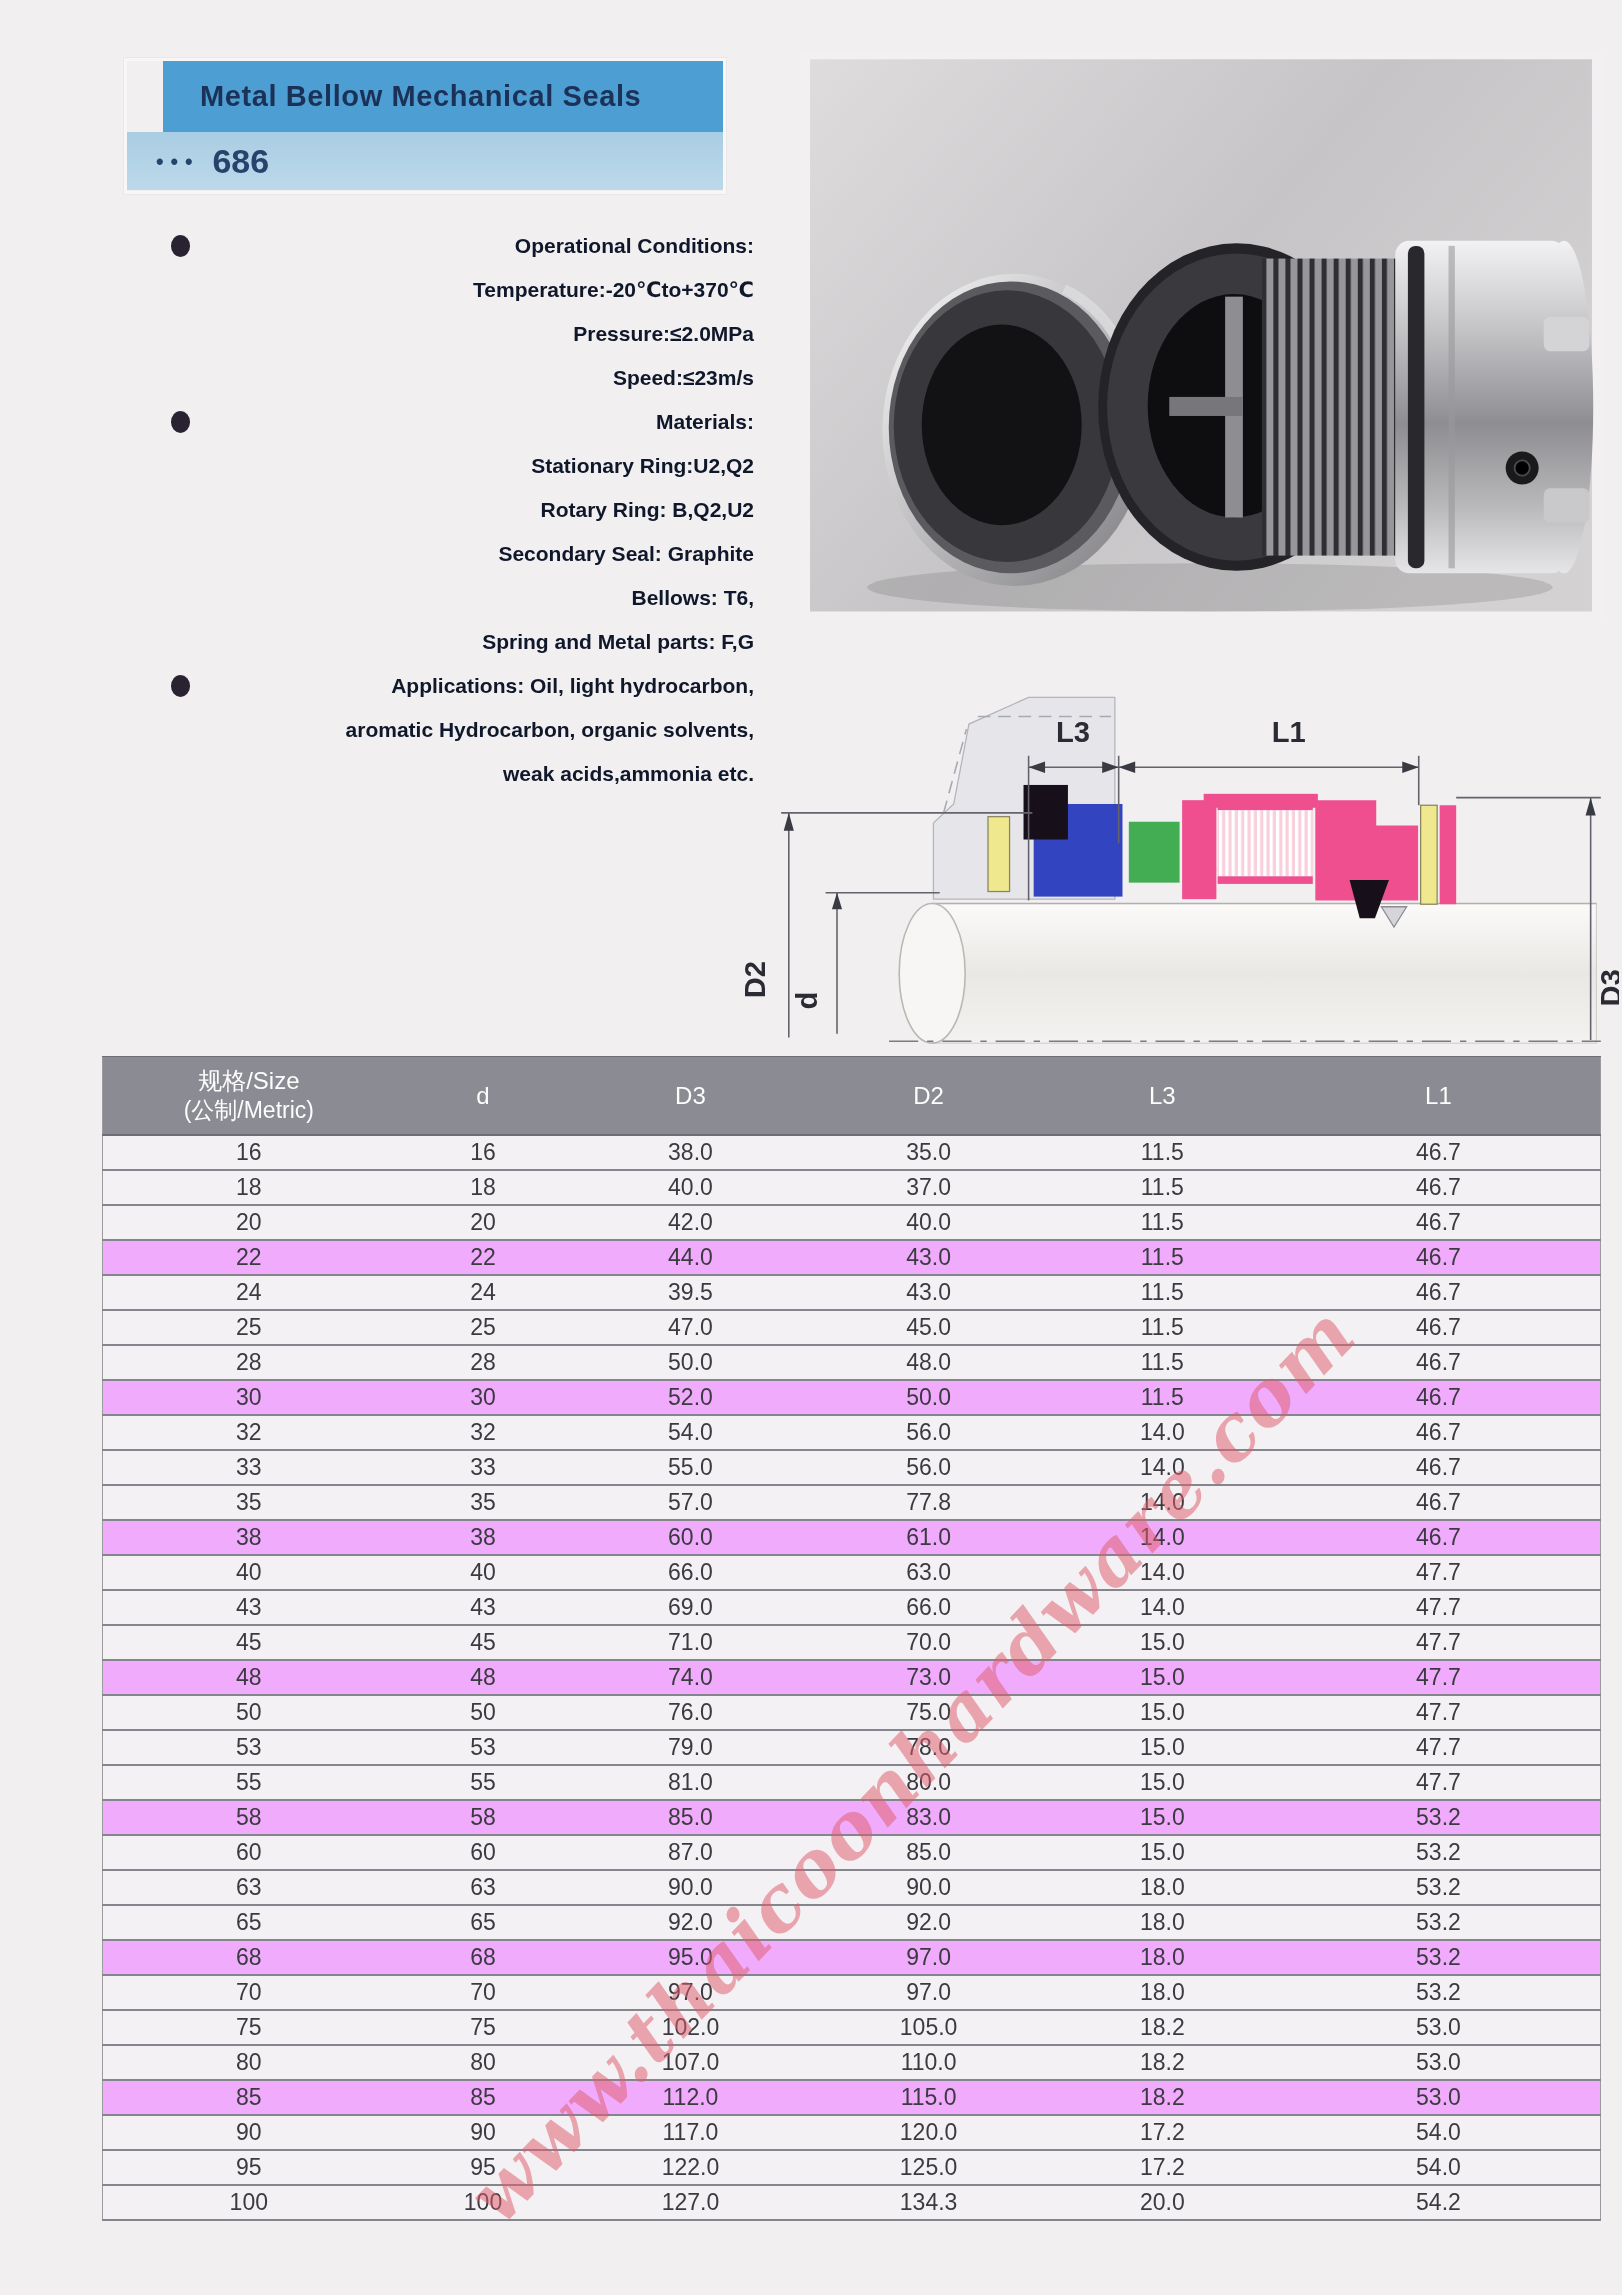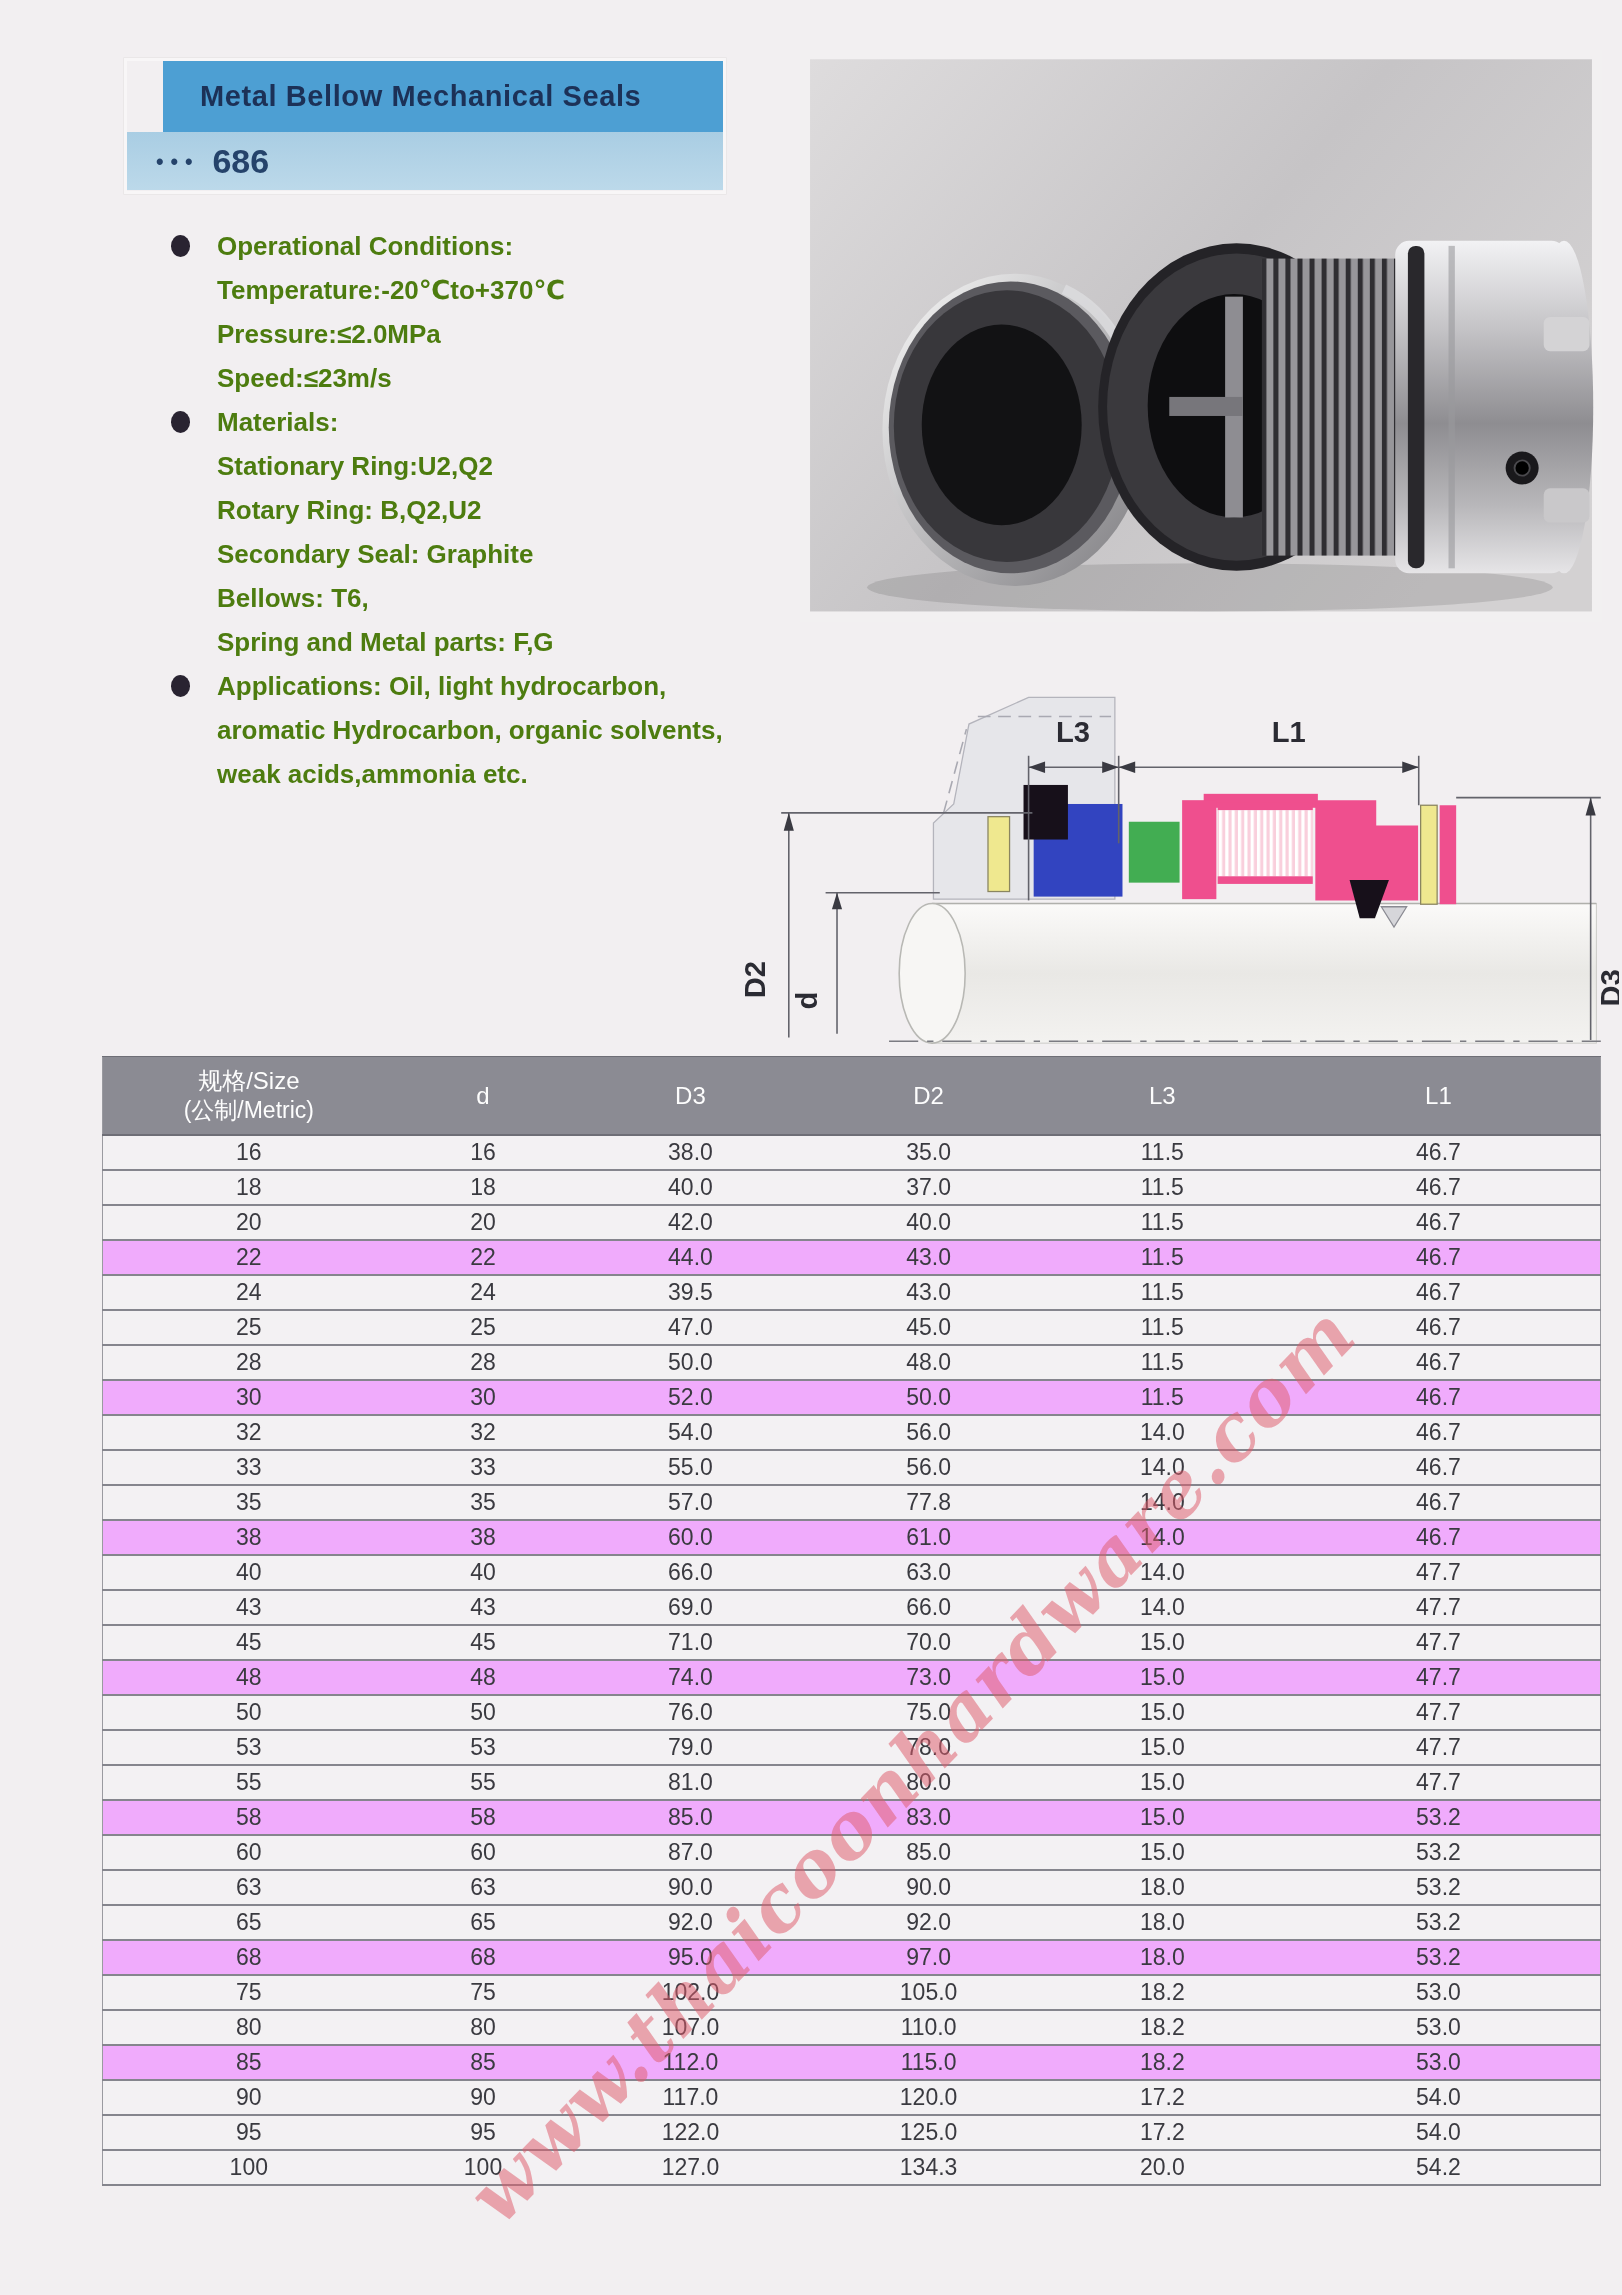--- a/index.html
+++ b/index.html
@@ -10,22 +10,22 @@
   .header-box{position:absolute;left:124px;top:58px;width:596px;height:130px;
               border:3.8px solid #f8f6f7;box-shadow:0 0 0 0.6px #e4e1e3;}
   .header-title{height:71px;background:#4d9fd3;color:#1c3157;font-weight:bold;
                 font-size:29px;line-height:71px;padding-left:37px;letter-spacing:0.6px;margin-left:36px;}
   .header-model{height:58px;background:linear-gradient(#a9cde3,#bcd9ea);color:#25436b;
                 font-size:34px;font-weight:bold;display:flex;align-items:center;padding-left:29px;}
   .header-model .dots{font-size:21.6px;letter-spacing:7px;margin-right:12.7px;position:relative;top:1.3px;}
 
   
   .specs{position:absolute;left:170px;top:224px;width:584px;margin:0;padding:0;list-style:none;}
-  .specs li{position:relative;padding-left:47px;font-size:26px;font-weight:bold;color:#4d7c0f;
-            line-height:44px;white-space:nowrap;}
+  .specs li{position:relative;padding-left:47px;font-size:21px;font-weight:bold;color:#0f172a;
+            line-height:44px;white-space:nowrap;text-align:right;}
   .specs li.bullet::before{content:"";position:absolute;left:1.3px;top:11.4px;width:19px;height:21.6px;
             background:#292331;border-radius:50%;}
 
   
   .photo{position:absolute;left:791px;top:44px;width:820px;height:584px;}
   .photo svg{display:block;width:100%;height:100%;}
 
   
   .diagram{position:absolute;left:730px;top:653px;width:889px;height:406px;}
   .diagram svg{display:block;width:100%;height:100%;}
@@ -415,20 +415,28 @@
           </tr>
           <tr class="shaded">
             <td>68</td>
             <td>68</td>
             <td>95.0</td>
             <td>97.0</td>
             <td>18.0</td>
             <td>53.2</td>
           </tr>
           <tr>
+            <td>70</td>
+            <td>70</td>
+            <td>97.0</td>
+            <td>97.0</td>
+            <td>18.0</td>
+            <td>53.2</td>
+          </tr>
+          <tr>
             <td>75</td>
             <td>75</td>
             <td>102.0</td>
             <td>105.0</td>
             <td>18.2</td>
             <td>53.0</td>
           </tr>
           <tr>
             <td>80</td>
             <td>80</td>

